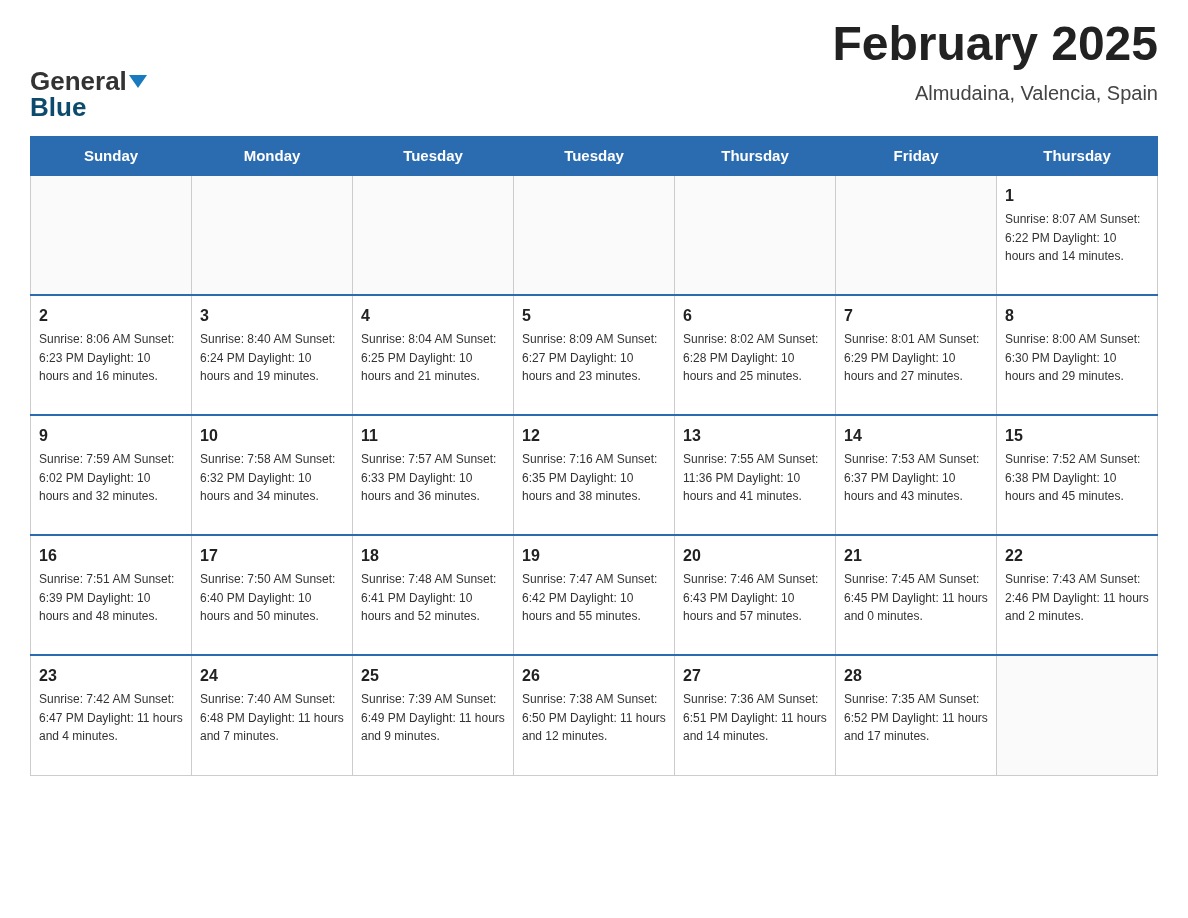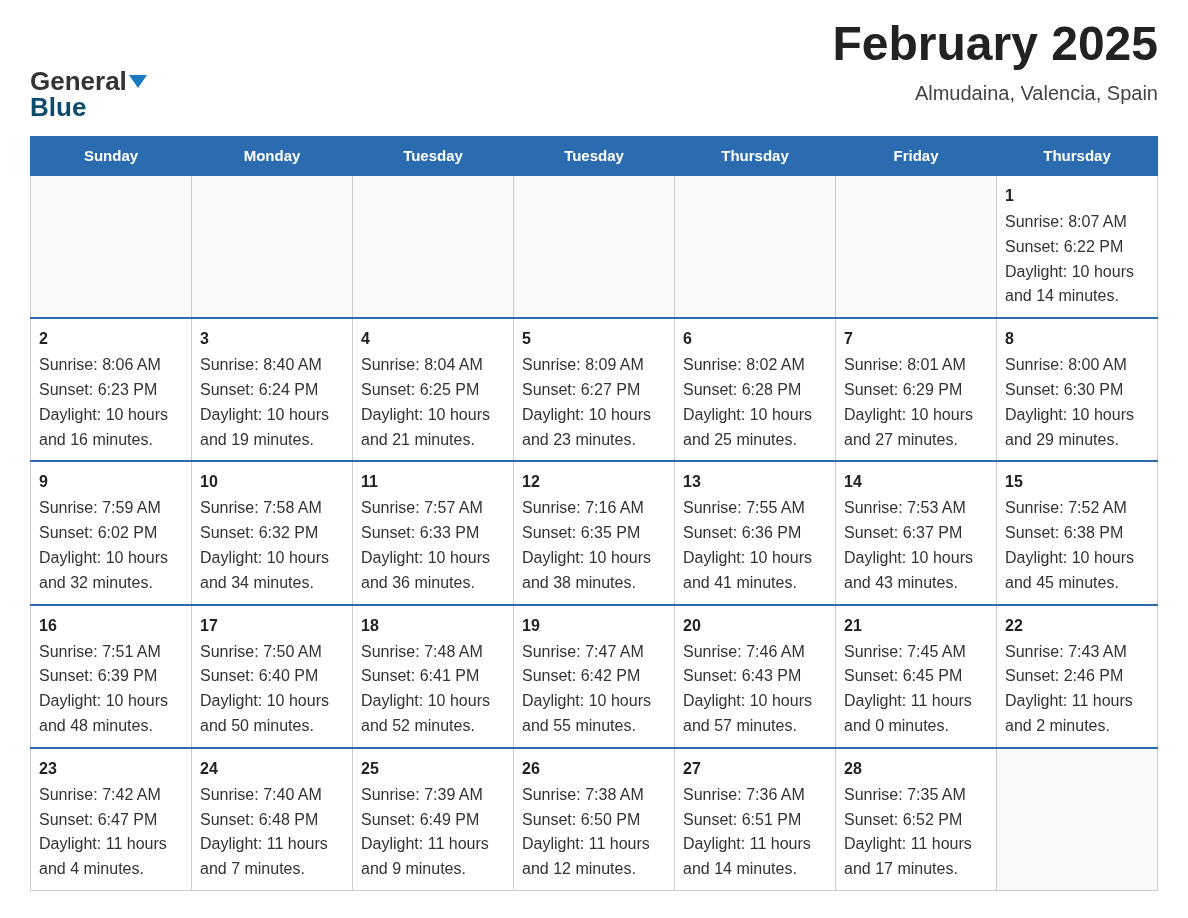--- a/index.html
+++ b/index.html
@@ -65,21 +65,21 @@
       background: #fafafa;
     }
     .day-number {
       font-size: 16px;
       font-weight: bold;
       display: block;
       margin-bottom: 2px;
       color: #222;
     }
     .day-info {
-      font-size: 16px;
+      font-size: 12px;
       color: #333;
       line-height: 1.55;
     }
 
     
     .logo-area {
       display: flex;
       flex-direction: row;
       align-items: flex-end;
       gap: 0;
@@ -218,21 +218,21 @@
         <td>
           <span class="day-number">12</span>
           <div class="day-info">Sunrise: 7:16 AM
 Sunset: 6:35 PM
 Daylight: 10 hours
 and 38 minutes.</div>
         </td>
         <td>
           <span class="day-number">13</span>
           <div class="day-info">Sunrise: 7:55 AM
-Sunset: 6:36 PM
+Sunset: 11:36 PM
 Daylight: 10 hours
 and 41 minutes.</div>
         </td>
         <td>
           <span class="day-number">14</span>
           <div class="day-info">Sunrise: 7:53 AM
 Sunset: 6:37 PM
 Daylight: 10 hours
 and 43 minutes.</div>
         </td>

